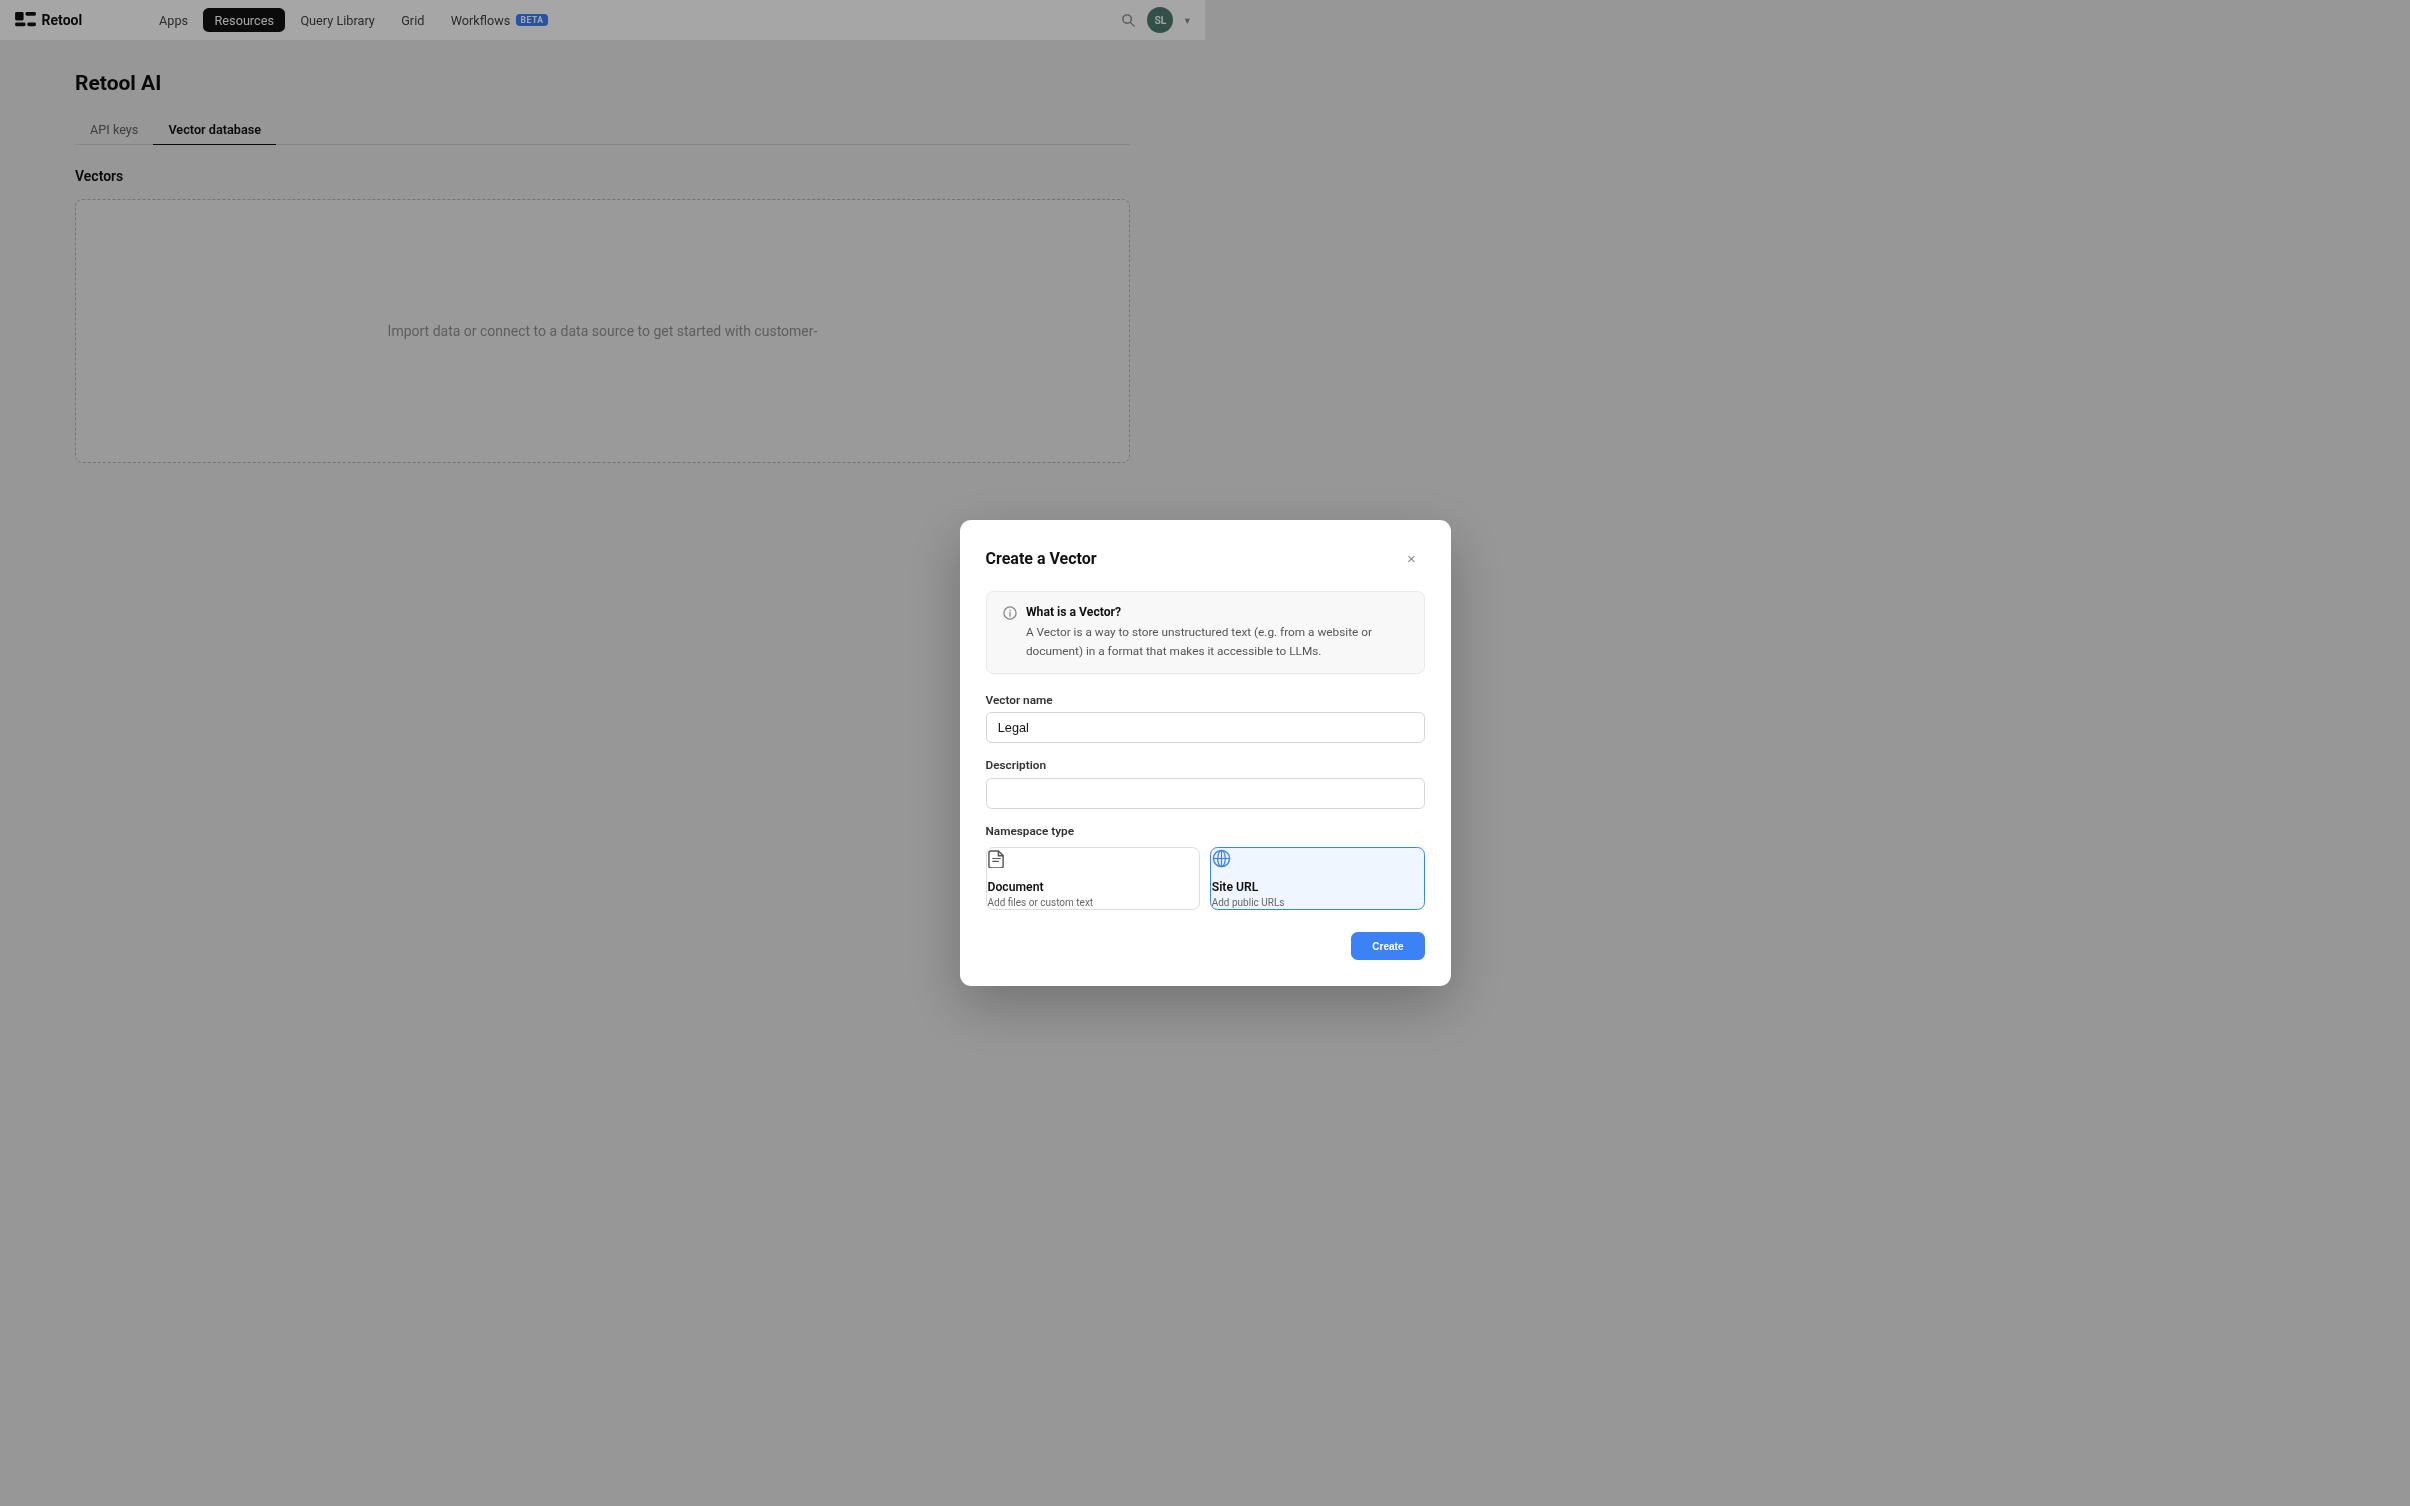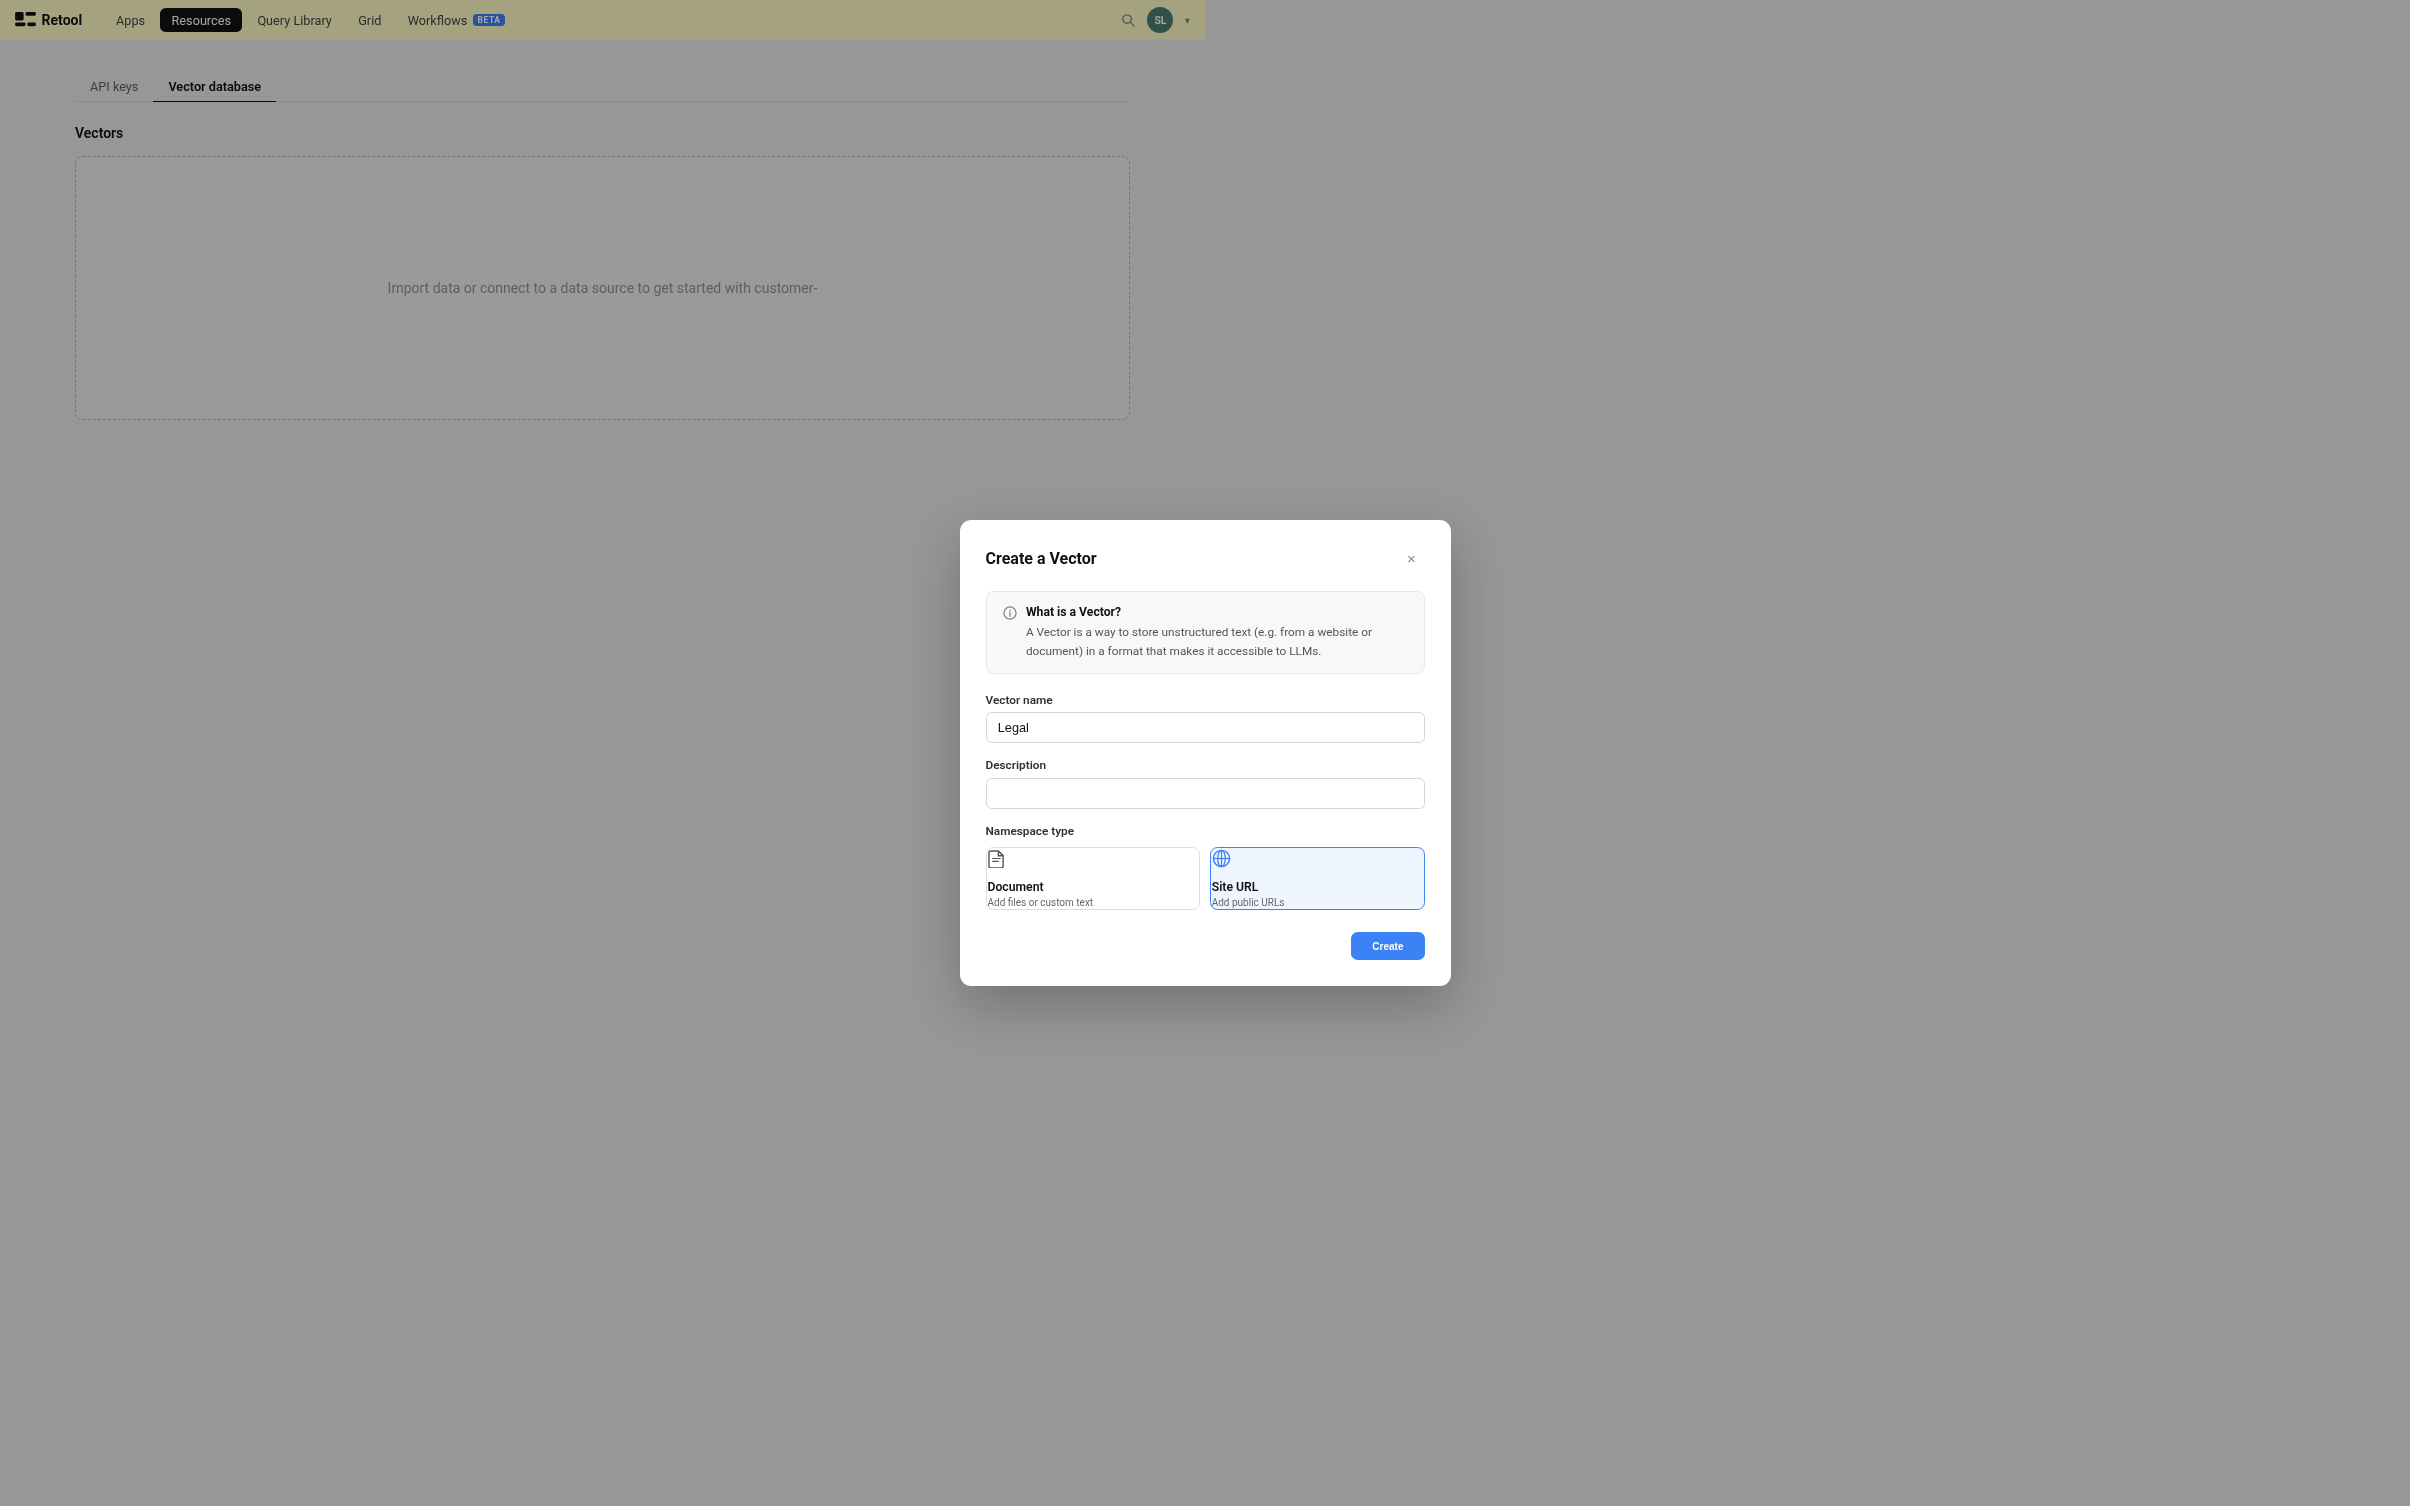--- a/index.html
+++ b/index.html
@@ -10,26 +10,27 @@
       width: 1205px;
       height: 753px;
       overflow: hidden;
       position: relative;
     }
 
     
     .topnav {
       display: flex;
       align-items: center;
-      background: #fef9c3;
+      background: #ffffff;
       height: 41px;
       padding: 12px 15px;
       border-bottom: 0.9px solid #e5e5e5;
       position: relative;
       z-index: 1;
+      gap: 43px;
     }
 
     .nav-logo {
       display: flex;
       align-items: center;
       gap: 5.6px;
       margin-right: 22.6px;
       font-weight: 700;
       font-size: 14px;
       color: #111;
@@ -366,20 +367,21 @@
         <circle cx="6.5" cy="6.5" r="4.5" stroke="#888" stroke-width="1.5"></circle>
         <line x1="10" y1="10" x2="14" y2="14" stroke="#888" stroke-width="1.5" stroke-linecap="round"></line>
       </svg>
     </div>
     <div class="avatar">SL</div>
     <div class="chevron-down">▾</div>
   </div>
 </div>
 
 <div class="main-content">
+  <div class="page-title">Retool AI</div>
 
   <div class="tabs">
     <div class="tab">API keys</div>
     <div class="tab active">Vector database</div>
   </div>
 
   <div class="section-title">Vectors</div>
 
   <div class="vectors-area">
     <span>Import data or connect to a data source to get started with customer-</span>

